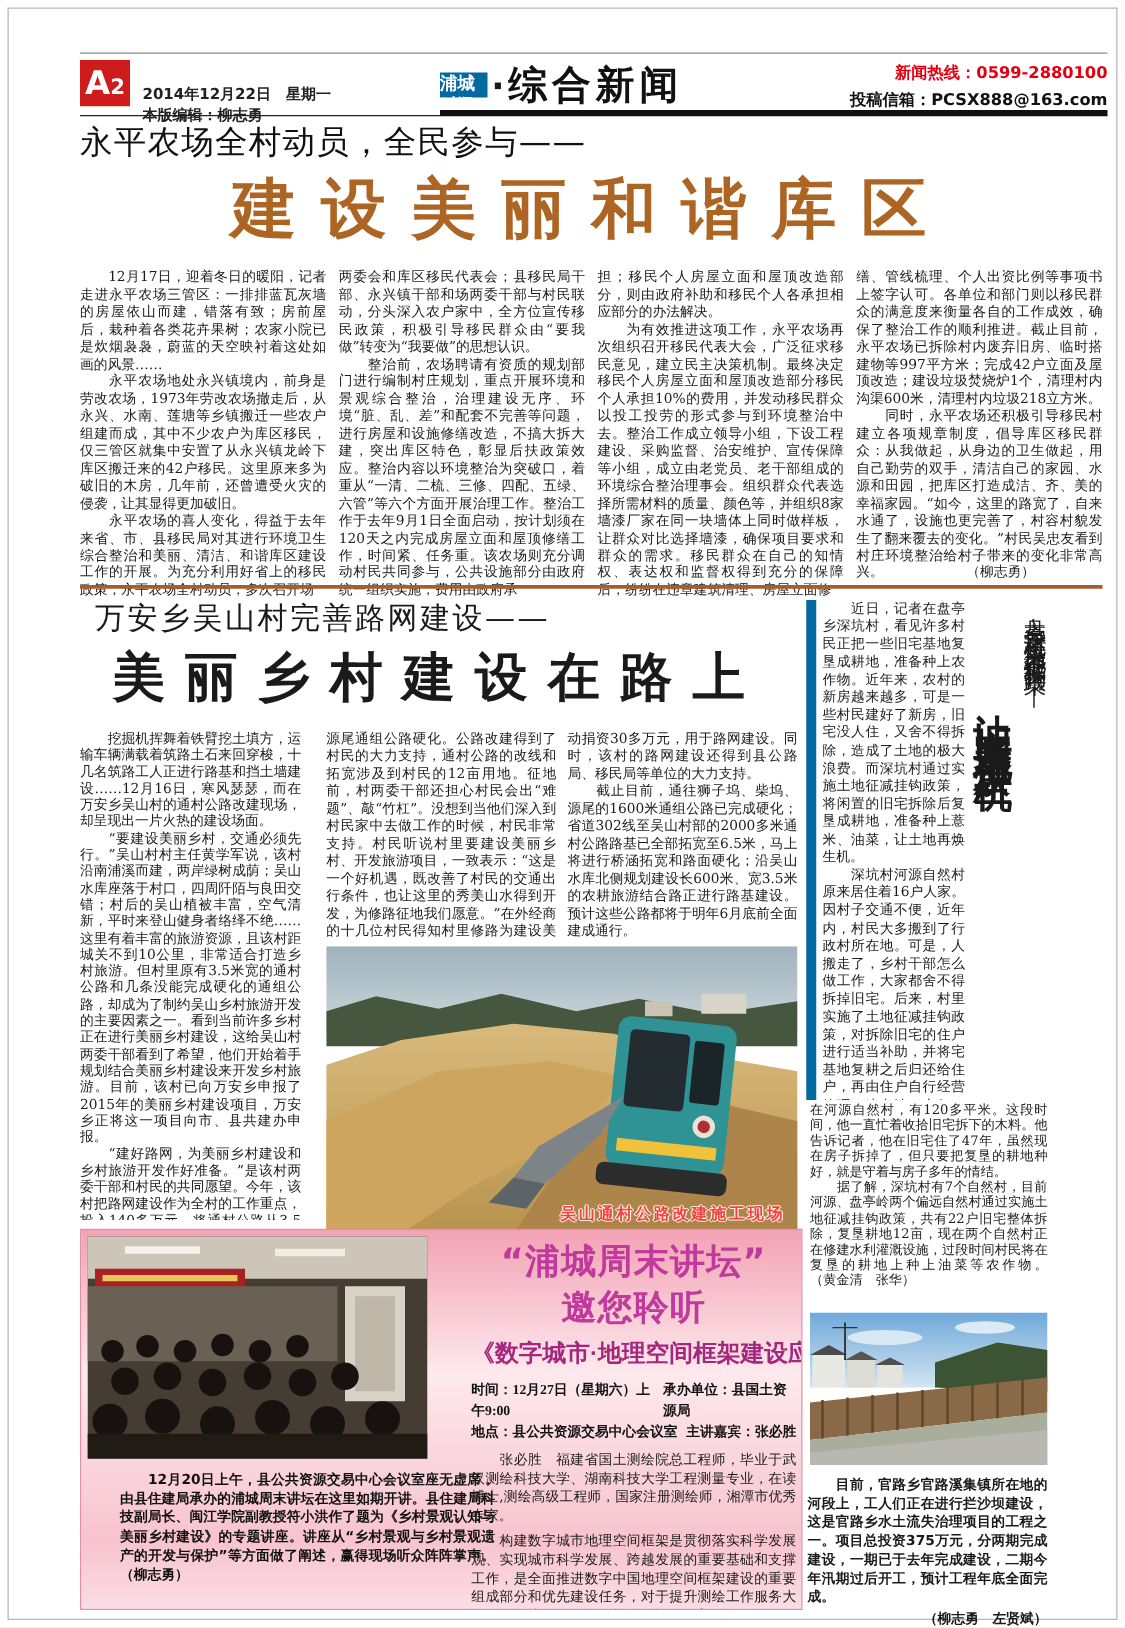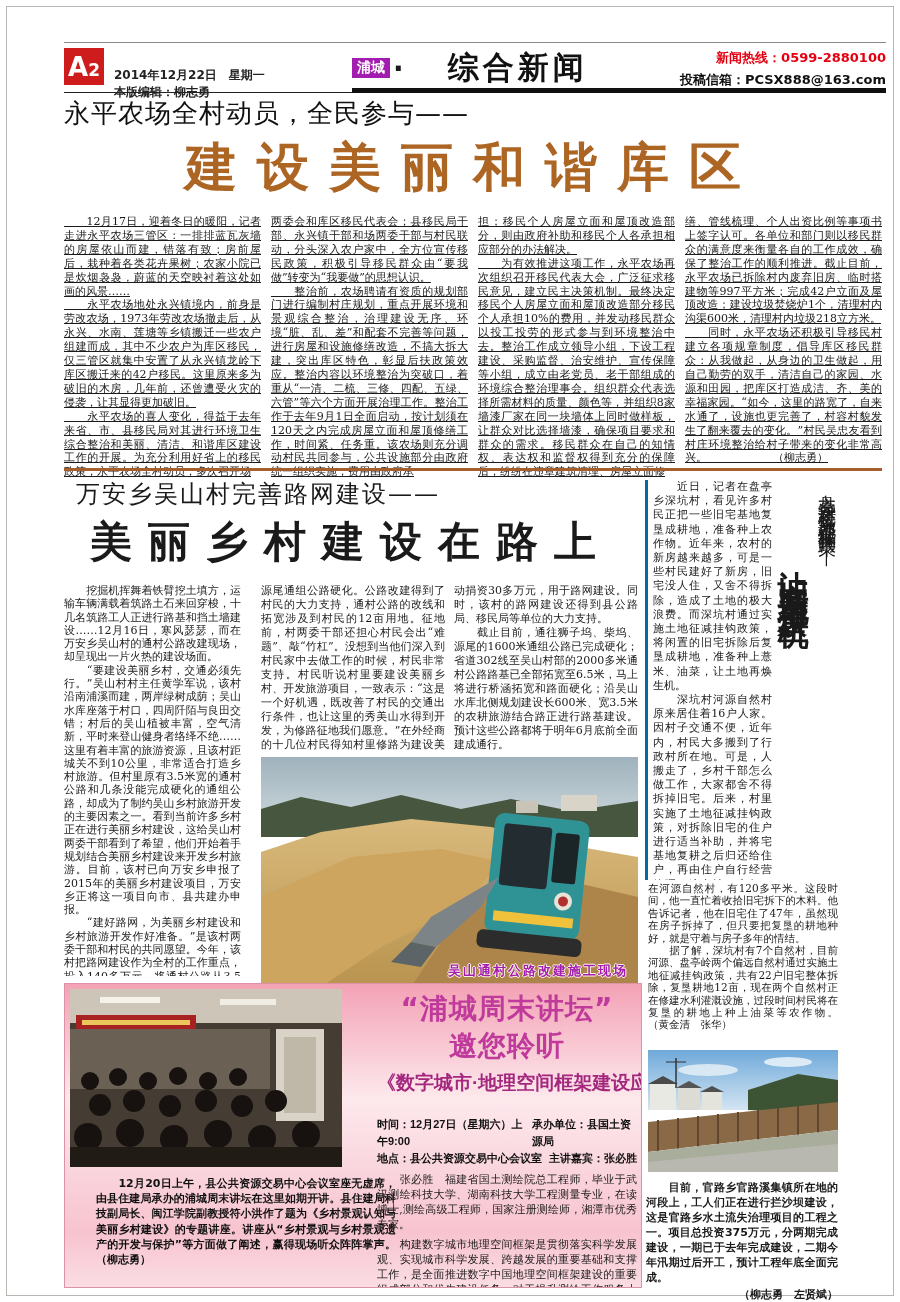--- a/index.html
+++ b/index.html
@@ -10,61 +10,61 @@
   
   .header{position:absolute;left:64px;top:42px;width:822px;height:46px;border-top:1px solid #8a8a8a;}
   .a2box{position:absolute;left:0;top:5px;width:40px;height:37px;background:#ce1c1c;color:#fff;
          font-family:"DejaVu Sans","Liberation Sans",sans-serif;font-weight:bold;
          display:flex;align-items:center;justify-content:center;}
   .a2box .big{font-size:26px;line-height:1;}
   .a2box .small{font-size:17px;line-height:1;margin-top:8px;}
   .dateblock{position:absolute;left:50px;top:24px;font-family:"DejaVu Sans","Liberation Sans",sans-serif;
              font-weight:bold;font-size:12px;line-height:17px;color:#222;}
   .masthead{position:absolute;left:288px;top:4px;display:flex;align-items:center;}
-  .mastbox{width:38px;height:20px;background:#a21caf;color:#fff;text-align:center;
+  .mastbox{width:38px;height:20px;background:#0369a1;color:#fff;
            font-family:"DejaVu Sans","Liberation Sans",sans-serif;font-weight:bold;font-size:14px;line-height:18px;}
   .mastdot{font-size:28px;font-weight:900;margin:0 3px;font-family:"DejaVu Sans",sans-serif;}
-  .sectitle{font-family:"DejaVu Sans","Liberation Sans",sans-serif;font-weight:900;font-size:31px;letter-spacing:4px;color:#111;margin-left:41px;}
+  .sectitle{font-family:"DejaVu Sans","Liberation Sans",sans-serif;font-weight:900;font-size:31px;letter-spacing:4px;color:#111;}
   .contact{position:absolute;right:0;top:6px;text-align:right;font-family:"DejaVu Sans","Liberation Sans",sans-serif;font-weight:bold;margin-left:32px;}
   .hotline{color:#e50011;font-size:13px;}
   .email{color:#111;font-size:13px;margin-top:4px;}
   .header-rule{position:absolute;left:64px;top:88px;width:822px;height:5px;}
   .hr-left{position:absolute;left:0;bottom:0;width:288px;height:1px;background:#222;}
   .hr-right{position:absolute;left:288px;right:0;top:0;height:5px;background:#101010;}
 
   
   .a1{position:absolute;left:64px;top:96px;width:818px;}
   .a1-kicker{font-family:"DejaVu Sans","Liberation Sans",sans-serif;font-size:26px;letter-spacing:1px;color:#111;}
   .a1-title{text-align:center;font-family:"DejaVu Sans","Liberation Sans",sans-serif;font-weight:900;
             font-size:52px;color:#ad6524;letter-spacing:20px;margin-top:2px;white-space:nowrap;}
   .a1-body{display:flex;gap:10px;margin-top:12px;height:278px;overflow:hidden;
            font-size:11px;line-height:13.9px;text-align:justify;}
-  .a1-body .col{flex:1;text-decoration:underline;}
+  .a1-body .col{flex:1;}
   .para{margin:0;}
 
   .rule1{position:absolute;left:64px;top:468px;width:818px;height:3px;background:#a65e2e;}
 
   
   .art2{position:absolute;left:64px;top:478px;width:574px;}
   .a2-kicker{font-size:24px;letter-spacing:2px;margin-left:12px;}
   .a2-title{font-size:42px;font-weight:bold;letter-spacing:16px;text-align:center;margin-top:4px;white-space:nowrap;}
   .a2-body{display:flex;gap:20px;margin-top:14px;}
   .a2-col1{width:188px;height:392px;overflow:hidden;font-size:11px;line-height:13.3px;text-align:justify;}
   .a2-right{width:377px;}
   .a2-subcols{display:flex;gap:9px;height:168px;overflow:hidden;font-size:11px;line-height:14px;text-align:justify;}
   .a2-subcols .col{flex:1;}
   .photo-road{position:relative;width:377px;height:230px;margin-top:5px;}
   .photo-road svg{display:block;}
   .road-cap{position:absolute;right:10px;bottom:7px;font-family:"DejaVu Sans","Liberation Sans",sans-serif;
-            font-weight:bold;font-size:13px;letter-spacing:2px;color:#a21caf;
+            font-weight:bold;font-size:13px;letter-spacing:2px;color:#ef4444;
             text-shadow:-1px 0 #fdf3e0,1px 0 #fdf3e0,0 -1px #fdf3e0,0 1px #fdf3e0;}
 
   
   .sb-top{position:absolute;left:645px;top:480px;width:194px;height:400px;display:flex;
-          border-left:3px solid #0369a1;padding-left:5px;box-sizing:border-box;overflow:hidden;}
+          border-left:8px solid #0369a1;padding-left:5px;box-sizing:border-box;overflow:hidden;}
   .sb-col{width:122px;font-size:11px;line-height:14.2px;text-align:justify;overflow:hidden;}
   .sb-vtitle{writing-mode:vertical-rl;font-family:"DejaVu Sans","Liberation Sans",sans-serif;font-weight:900;
              font-size:31px;letter-spacing:6px;line-height:1.25;margin-top:66px;margin-left:2px;}
   .sb-vkicker{writing-mode:vertical-rl;font-size:18px;letter-spacing:3px;line-height:1.35;margin-left:2px;}
   .sb-full{position:absolute;left:648px;top:882px;width:190px;height:166px;overflow:hidden;
            font-size:10.5px;line-height:12.4px;text-align:justify;}
   .br-photo1{position:absolute;left:648px;top:1050px;width:190px;height:122px;}
   .br-caption{position:absolute;left:646px;top:1180px;width:192px;font-family:"DejaVu Sans","Liberation Sans",sans-serif;
               font-weight:bold;font-size:11px;line-height:15px;text-align:justify;}
   .br-byline{text-align:right;margin-top:2px;}
@@ -74,21 +74,21 @@
          background:linear-gradient(180deg,#f3a2b5 0%,#fde9ed 38%,#f7c3cf 82%,#fbdde4 100%);
          border:1px solid #dd92a5;overflow:hidden;}
   .forum-photo{position:absolute;left:5px;top:5px;width:272px;height:178px;}
   .forum-caption{position:absolute;left:7px;top:192px;width:300px;font-family:"DejaVu Sans","Liberation Sans",sans-serif;
                  font-weight:bold;font-size:11px;line-height:15.2px;text-align:justify;color:#111;margin-left:24px;}
   .forum-right{position:absolute;left:312px;top:6px;width:260px;}
   .f-title1,.f-title2{text-align:center;font-family:"DejaVu Sans","Liberation Sans",sans-serif;font-weight:900;
             font-size:28px;line-height:37px;color:#bf3a9b;letter-spacing:1px;white-space:nowrap;}
   .f-sub{text-align:center;font-family:Liberation Sans, sans-serif;font-weight:bold;
          font-size:19px;color:#a4277e;margin-top:6px;white-space:nowrap;}
-  .f-details{margin-top:20px;font-family:Liberation Sans, sans-serif;font-weight:bold;font-size:11px;color:#111;}
+  .f-details{margin-top:8px;font-family:Liberation Serif, serif;font-weight:bold;font-size:11px;color:#111;}
   .f-row{display:flex;justify-content:space-between;line-height:17px;}
   .f-bio,.f-body{font-size:11px;line-height:15px;text-align:justify;margin-top:5px;}
 </style>
 </head>
 <body>
 
 <div id="page">
   <div class="frame"></div>
 
   <div class="header">

